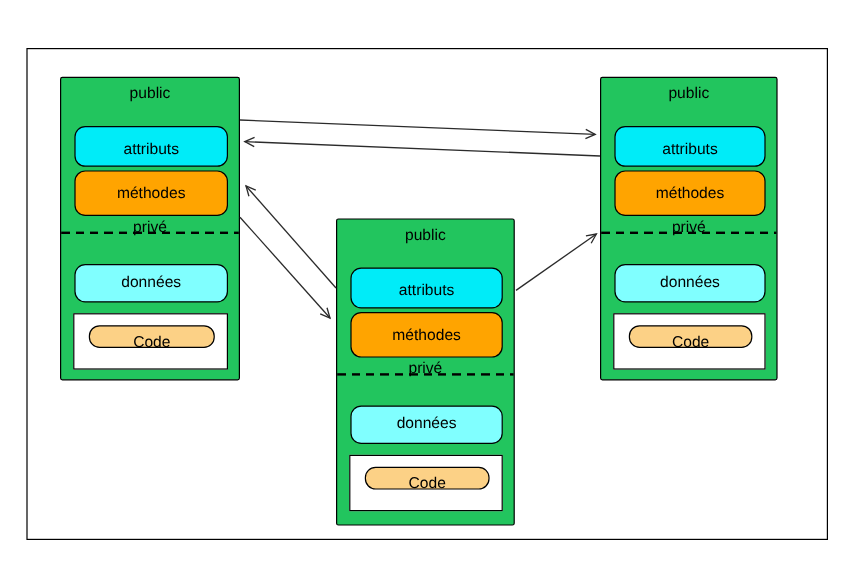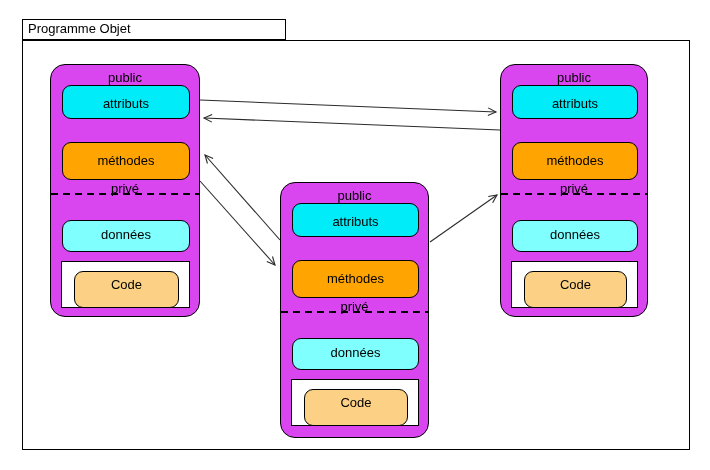--- a/index.html
+++ b/index.html
@@ -22,67 +22,64 @@
     position:absolute; left:22px; top:19px; width:264px; height:21px;
     border:1.5px solid var(--border); background:#fff; box-sizing:border-box;
     font-size:13px; line-height:18px; padding-left:5px;
   }
   .pkg-frame{
     position:absolute; left:22px; top:40px; width:668px; height:410px;
     border:1.5px solid var(--border); background:#fff; box-sizing:border-box;
   }
   
   .card{
-    position:absolute; border:1.5px solid var(--border); border-radius:15px;
-    background:#d946ef; box-sizing:border-box;
+    position:absolute; border:1.5px solid var(--border); border-radius:2px;
+    background:#22c55e; box-sizing:border-box;
   }
   .card-left  {left:50px;  top:64px;  width:150px; height:253px;}
   .card-center{left:280px; top:182px; width:149px; height:256px;}
   .card-right {left:500px; top:64px;  width:148px; height:253px;}
   .sec-label{
     position:absolute; left:0; right:0; text-align:center;
     font-size:13px;
   }
   .lbl-public{top:5px;}
   .lbl-prive{top:116px;}
   .pill{
     position:absolute; left:11px; right:9px; border:1px solid var(--border);
     border-radius:9px; text-align:center; font-size:13px; box-sizing:border-box;
   }
-  .pill-attr{top:20px; height:34px; line-height:36px; background:var(--attributes-fill);}
+  .pill-attr{top:40px; height:34px; line-height:36px; background:var(--attributes-fill);}
   .pill-meth{top:77px; height:38px; line-height:36px; background:var(--methods-fill);}
   .pill-data{top:155px; height:32px; line-height:27px; background:var(--data-fill);}
   .divider{
     position:absolute; left:0; right:0; top:128px; height:1.5px;
     background:repeating-linear-gradient(90deg, var(--border) 0 7px, transparent 7px 12px);
   }
   .code-container{
     position:absolute; left:10px; right:9px; top:196px; height:47px;
     border:1.2px solid var(--border); box-sizing:border-box; background:#fff;
   }
   .pill-code{
-    position:absolute; left:12px; right:10px; top:9px; height:37px;
+    position:absolute; left:12px; right:10px; top:9px; height:19px;
     border:1px solid var(--border); border-radius:9px; text-align:center;
     font-size:13px; line-height:25px; background:var(--code-fill); box-sizing:border-box;
   }
   .arrows{
     position:absolute; left:0; top:0; width:710px; height:470px;
     pointer-events:none;
   }
   .arrow-line{stroke:var(--arrow-color); stroke-width:1.1; fill:none;}
   .arrow-head{stroke:var(--arrow-color); stroke-width:1.1; fill:none;}
 </style>
 </head>
 <body>
 
 <div class="canvas">
 
-  <div class="pkg-tab">
-    <span>Programme Objet</span>
-  </div>
   <div class="pkg-frame"></div>
 
   <div class="card card-left">
     <div class="sec-label lbl-public">public</div>
     <div class="pill pill-attr">attributs</div>
     <div class="pill pill-meth">méthodes</div>
     <div class="divider"></div>
     <div class="sec-label lbl-prive">privé</div>
     <div class="pill pill-data">données</div>
     <div class="code-container">

